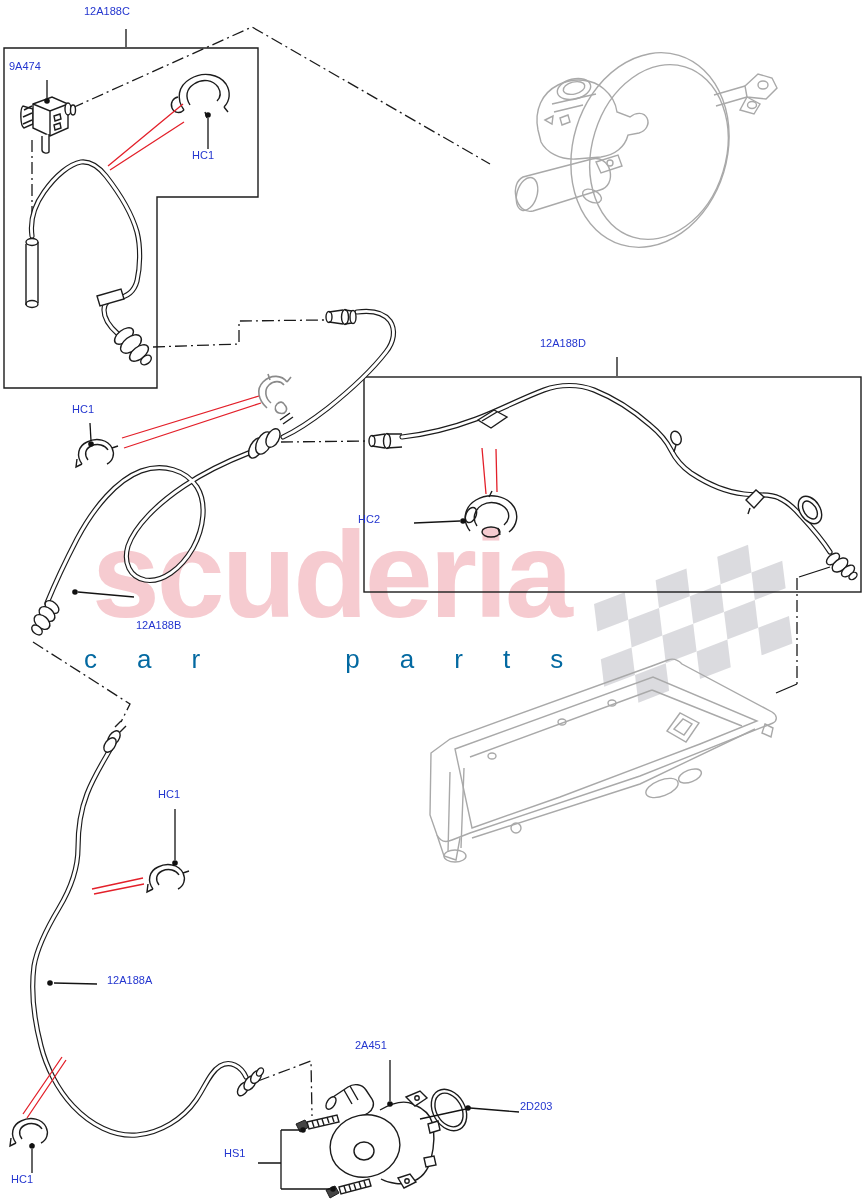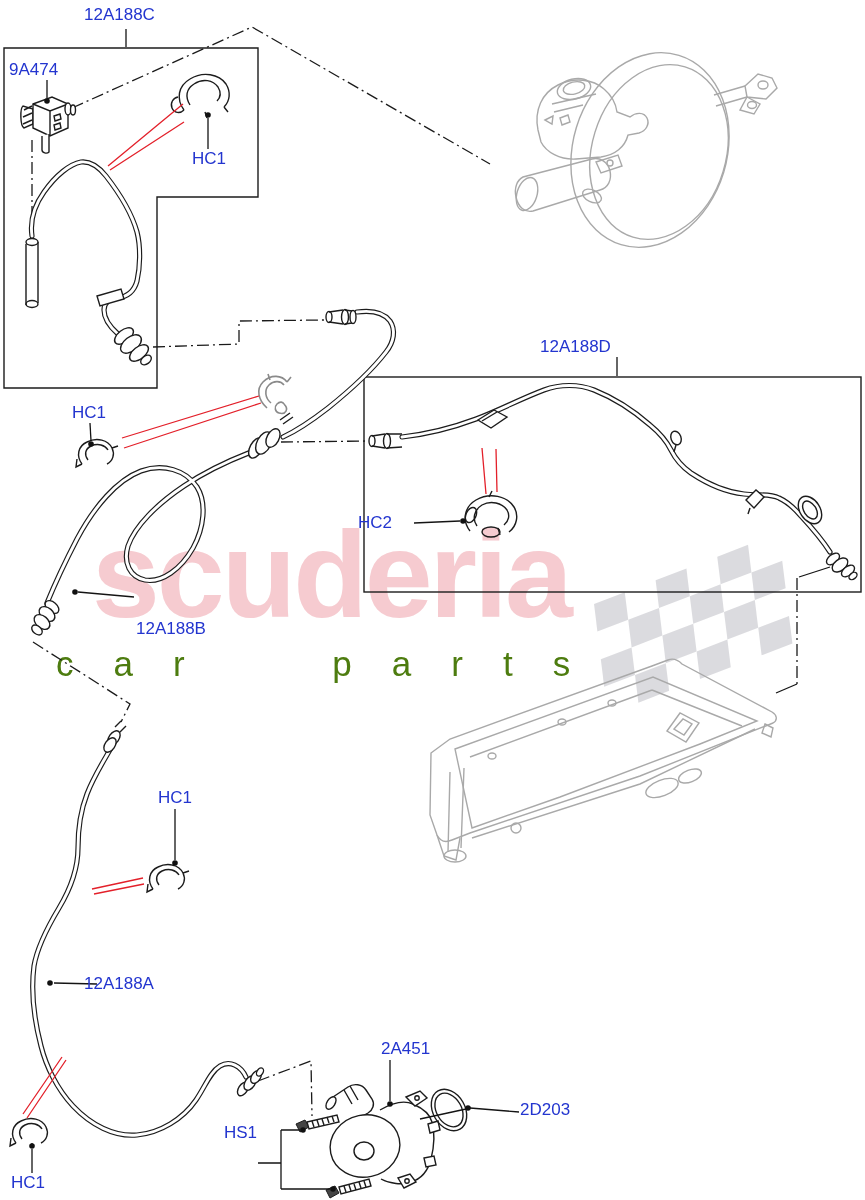--- a/index.html
+++ b/index.html
@@ -1,23 +1,23 @@
 <!DOCTYPE html>
 <html><head>
 <meta charset="utf-8">
 <style>
   html,body{margin:0;padding:0;background:#fff;}
   #stage{position:relative;width:865px;height:1200px;background:#ffffff;overflow:hidden;
          font-family:"Liberation Sans",sans-serif;}
   #wm-brand{position:absolute;left:56px;top:514px;font-size:122px;font-weight:bold;
             letter-spacing:-3px;color:#f6cbd0;line-height:1;white-space:nowrap;user-select:none;margin-left:36px;}
-  #wm-tag{position:absolute;left:56px;top:646px;font-size:35px;font-weight:normal;
-          letter-spacing:40px;word-spacing:58px;color:#4d7c0f;line-height:1;white-space:nowrap;user-select:none;}
+  #wm-tag{position:absolute;left:84px;top:646px;font-size:26px;font-weight:normal;
+          letter-spacing:40px;word-spacing:58px;color:#0369a1;line-height:1;white-space:nowrap;user-select:none;}
   svg#diagram{position:absolute;left:0;top:0;}
-  .lbl{position:absolute;font-size:17px;color:#2335cf;line-height:1.05;white-space:nowrap;}
+  .lbl{position:absolute;font-size:11px;color:#2335cf;line-height:1.05;white-space:nowrap;}
   .tube{fill:none;stroke:#1c1c1c;stroke-width:5.2;stroke-linecap:round;}
   .core{fill:none;stroke:#ffffff;stroke-width:2.9;stroke-linecap:round;}
   .blk{fill:none;stroke:#1c1c1c;stroke-width:1.4;}
   .blk2{fill:#ffffff;stroke:#1c1c1c;stroke-width:1.4;}
   .gry{fill:none;stroke:#a9a9a9;stroke-width:1.4;}
   .dd{fill:none;stroke:#1a1a1a;stroke-width:1.3;stroke-dasharray:12 4 2 4;}
   .ldr{fill:none;stroke:#141414;stroke-width:1.3;}
   .red{fill:none;stroke:#e3202a;stroke-width:1.3;}
   .dot{fill:#111;}
 </style>
@@ -279,19 +279,19 @@
   </svg>
 
   <div class="lbl" style="left:84px;top:6px">12A188C</div>
   <div class="lbl" style="left:9px;top:61px">9A474</div>
   <div class="lbl" style="left:192px;top:150px">HC1</div>
   <div class="lbl" style="left:540px;top:338px">12A188D</div>
   <div class="lbl" style="left:72px;top:404px">HC1</div>
   <div class="lbl" style="left:358px;top:514px">HC2</div>
   <div class="lbl" style="left:136px;top:620px">12A188B</div>
   <div class="lbl" style="left:158px;top:789px">HC1</div>
-  <div class="lbl" style="left:84px;top:975px">12A188A</div>
-  <div class="lbl" style="left:381px;top:1040px">2A451</div>
+  <div class="lbl" style="left:107px;top:975px">12A188A</div>
+  <div class="lbl" style="left:355px;top:1040px">2A451</div>
   <div class="lbl" style="left:520px;top:1101px">2D203</div>
-  <div class="lbl" style="left:224px;top:1124px">HS1</div>
+  <div class="lbl" style="left:224px;top:1148px">HS1</div>
   <div class="lbl" style="left:11px;top:1174px">HC1</div>
 
 </div>
 
 </body></html>

